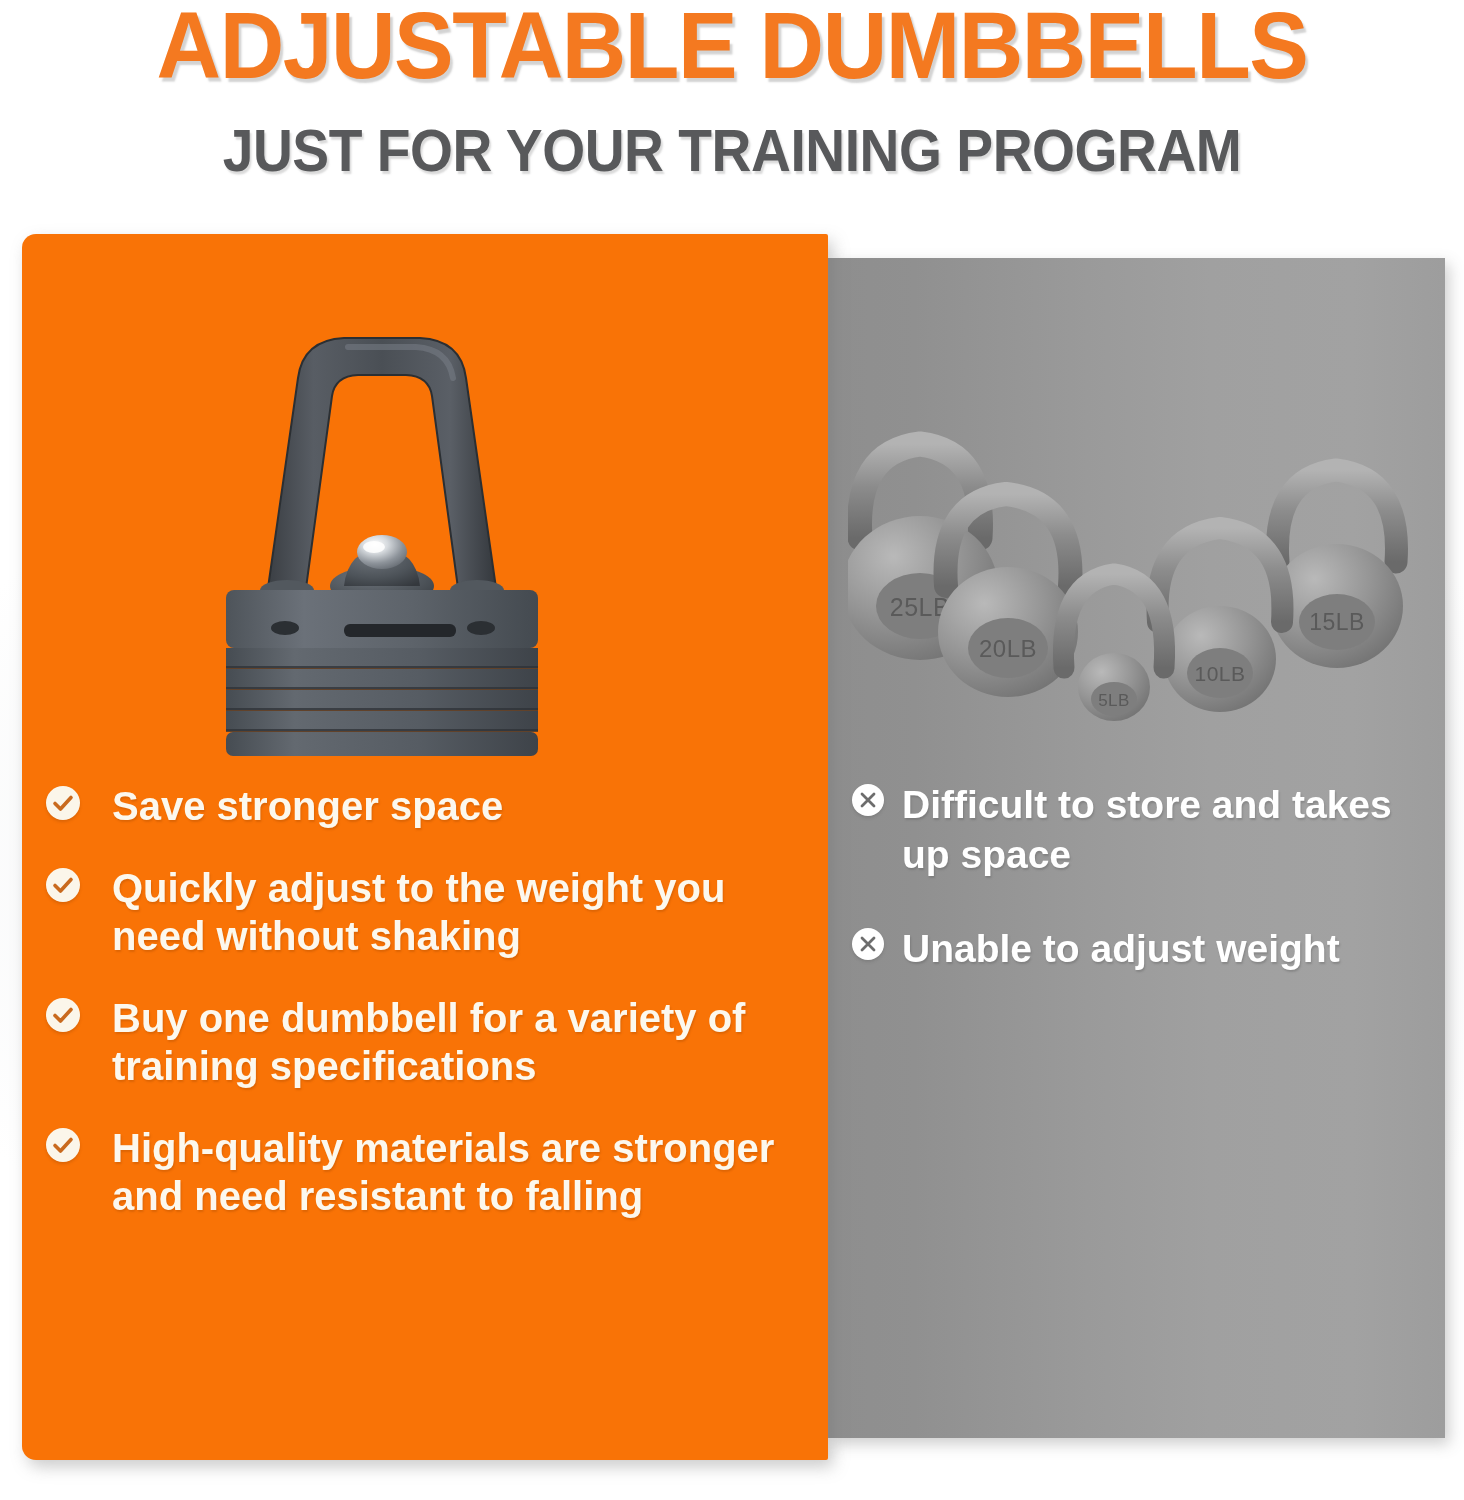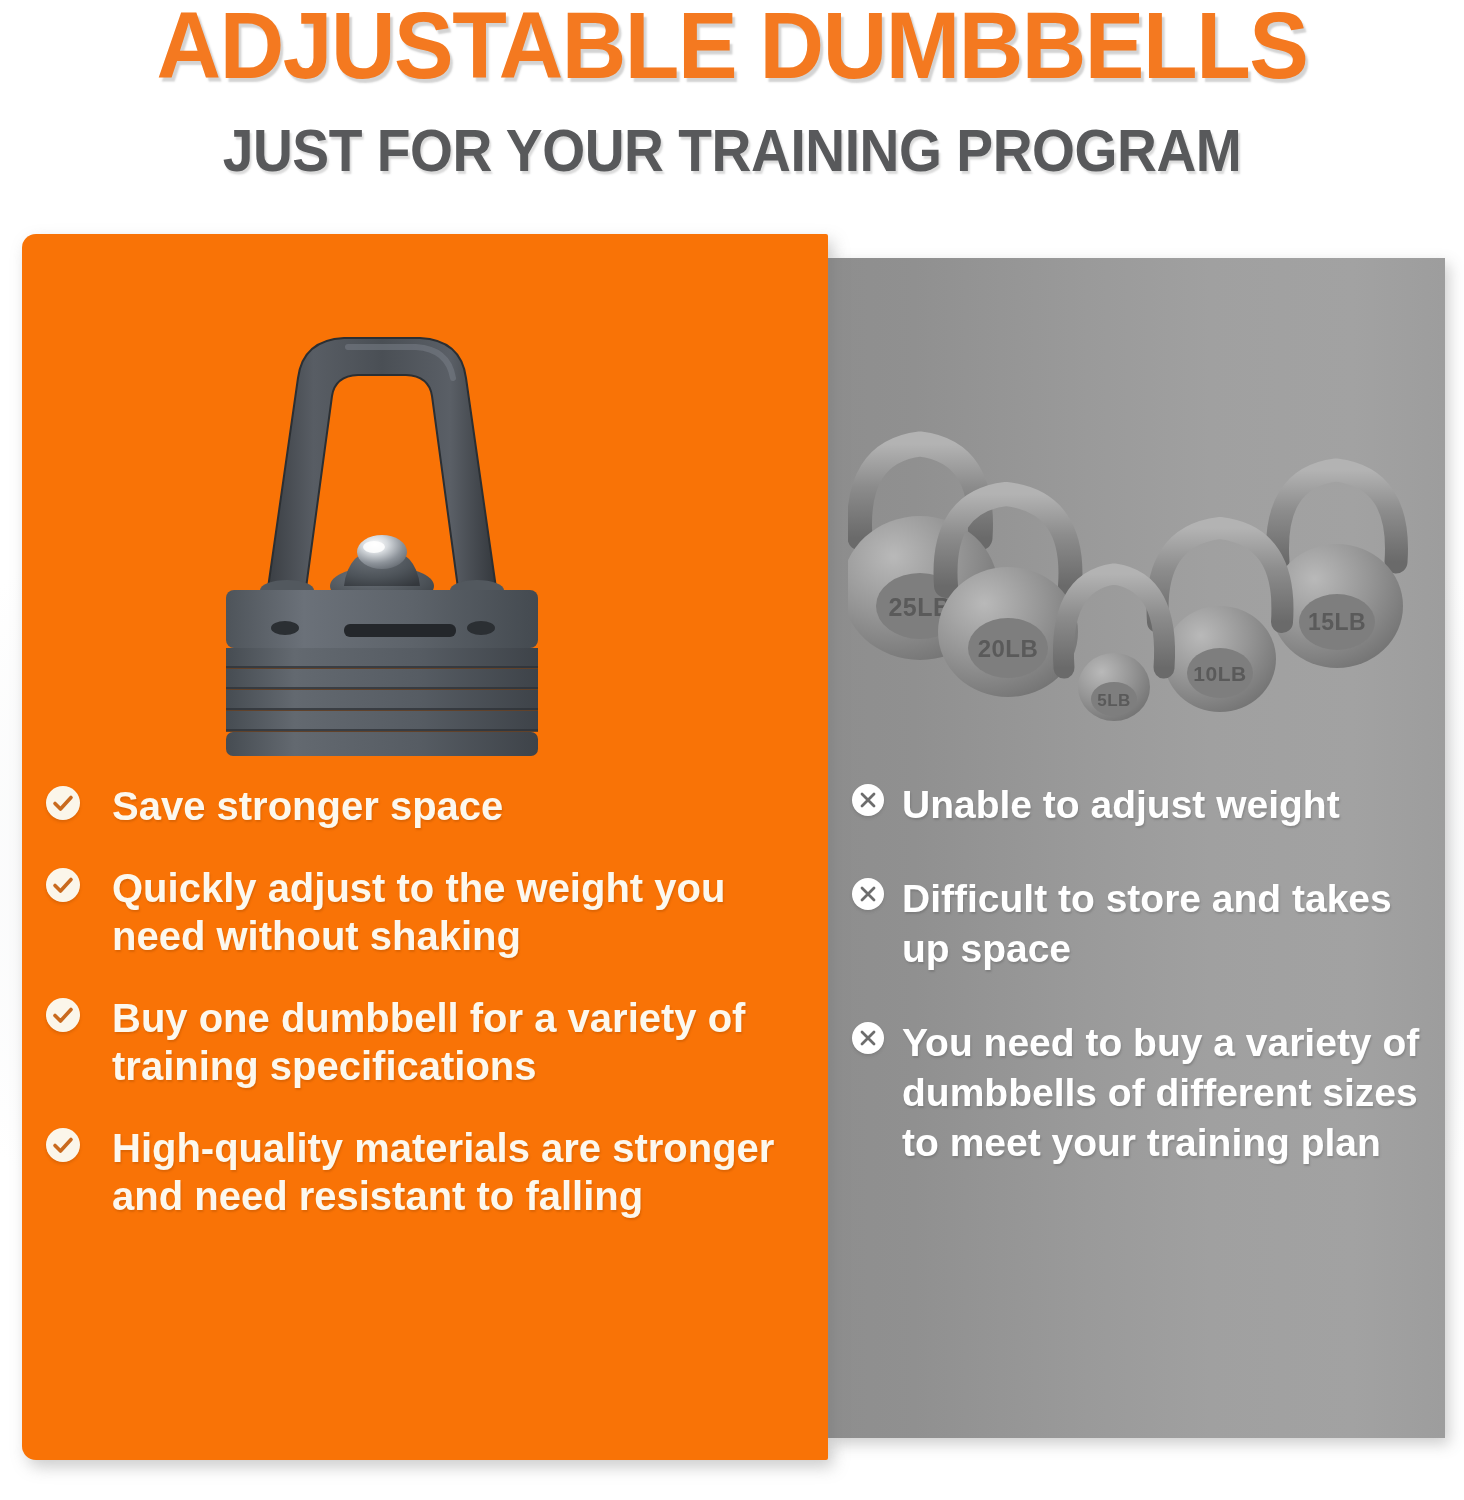--- a/index.html
+++ b/index.html
@@ -99,21 +99,20 @@
   }
   .kb-adjustable svg { display: block; width: 470px; height: 500px; }
 
   
   .kb-set {
     position: absolute;
     left: 848px;
     top: 410px;
     width: 590px;
     height: 320px;
-    font-weight: bold;
   }
   .kb-set svg { display: block; width: 590px; height: 320px; }
 
   
   .list-pros {
     position: absolute;
     left: 46px;
     top: 782px;
     width: 740px;
   }
@@ -353,36 +352,28 @@
   </div>
 
   <div class="list-cons">
 
     <div class="bullet">
       <span class="bullet-icon">
         <svg viewBox="0 0 32 32" xmlns="http://www.w3.org/2000/svg">
           <path d="M10 10 L22 22 M22 10 L10 22" fill="none" stroke="#6d6d6d" stroke-width="2.8" stroke-linecap="round"></path>
         </svg>
       </span>
-      <span class="bullet-text">Unable to adjust weight</span>
+      <span class="bullet-text">Difficult to store and takes up space</span>
     </div>
 
     <div class="bullet">
       <span class="bullet-icon">
         <svg viewBox="0 0 32 32" xmlns="http://www.w3.org/2000/svg">
           <path d="M10 10 L22 22 M22 10 L10 22" fill="none" stroke="#6d6d6d" stroke-width="2.8" stroke-linecap="round"></path>
         </svg>
       </span>
-      <span class="bullet-text">Difficult to store and takes up space</span>
-    </div>
-
-    <div class="bullet">
-      <span class="bullet-icon">
-        <svg viewBox="0 0 32 32" xmlns="http://www.w3.org/2000/svg">
-          <path d="M10 10 L22 22 M22 10 L10 22" fill="none" stroke="#6d6d6d" stroke-width="2.8" stroke-linecap="round"></path>
-        </svg>
-      </span>
-      <span class="bullet-text">You need to buy a variety of dumbbells of different sizes to meet your training plan</span>
-    </div>
+      <span class="bullet-text">Unable to adjust weight</span>
+    </div>
+
 
   </div>
 
 </div>
 
 </body></html>

